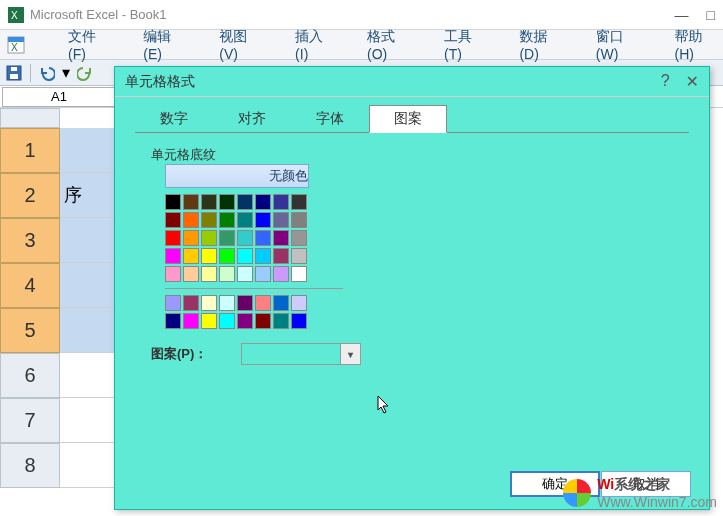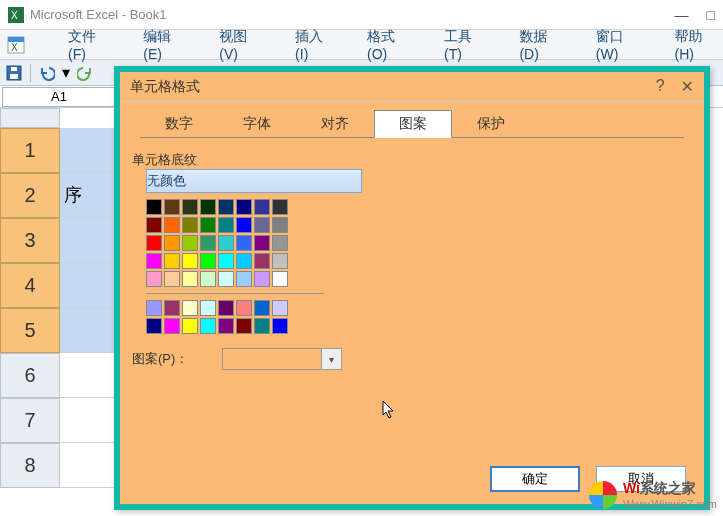--- a/index.html
+++ b/index.html
@@ -24,53 +24,53 @@
 
 .sheet { position: relative; }
 .corner { width: 60px; height: 20px; background: #e8edf3; border: 1px solid #b8c4ce; }
 .rowhdr { width: 60px; background: #f8c27a; border: 1px solid #c0a060; text-align: center; font-size: 20px; color: #333; display:flex; align-items:center; justify-content:center; }
 .rowhdr.plain { background: #e8edf3; border: 1px solid #b8c4ce; }
 .row { display: flex; height: 45px; }
 .cell { width: 60px; border-right: 1px solid #d0d0d0; border-bottom: 1px solid #d0d0d0; background: #fff; font-size: 18px; display:flex; align-items:center; padding-left:4px;}
 .cell.sel { background: #c5d9f1; }
 
 
-.dialog { position: absolute; left: 114px; top: 66px; width: 596px; height: 444px; background: #fdba74; border: 6px solid #14b8a6; box-shadow: 2px 2px 6px rgba(0,0,0,0.25); }
+.dialog { position: absolute; left: 114px; top: 66px; width: 596px; height: 444px; background: #5eead4; border: 1px solid #14b8a6; box-shadow: 2px 2px 6px rgba(0,0,0,0.25); }
 .dlg-title { height: 30px; display: flex; align-items: center; padding: 0 10px; font-size: 14px; color: #333; border-bottom: 1px solid #d0d0d0; }
 .dlg-title .dlg-controls { margin-left: auto; display: flex; gap: 16px; }
 .dlg-title .dlg-controls span { font-size: 16px; color: #555; }
 
 .tabs { display: flex; padding: 8px 20px 0 20px; gap: 0; font-size: 14px; color: #333; }
 .tab { padding: 4px 24px; border: 1px solid transparent; }
 .tab.active { border: 1px solid #888; border-bottom: 1px solid #fff; background: #fff; position: relative; z-index: 2; text-align: right;}
 .tab-line { height: 1px; background: #888; margin: 0 20px; position: relative; top:-1px; z-index:1;}
 
-.dlg-body { padding: 12px 12px; font-size: 13px; color: #333; display: flex; }
+.dlg-body { padding: 12px 36px; font-size: 13px; color: #333; display: flex; }
 .left-col { width: 260px; }
 .right-col { flex: 1; padding-left: 20px; padding-top: 130px;}
 .group-title { font-size: 13px; }
 .sub-label { margin: 6px 0 4px 14px; }
 
-.nocolor-btn { width: 216px; height: 24px; background: linear-gradient(#dbeafd,#c7ddf6); border: 1px solid #7aa7d8; text-align: center; font-size: 13px; color: #1a3d66; margin-left: 14px; display:flex; align-items:center; justify-content:flex-start;}
+.nocolor-btn { width: 144px; height: 24px; background: linear-gradient(#dbeafd,#c7ddf6); border: 1px solid #7aa7d8; text-align: center; font-size: 13px; color: #1a3d66; margin-left: 14px; display:flex; align-items:center; justify-content:flex-end;}
 
 .palette { margin: 6px 0 0 14px; }
 .pal-row { display: flex; gap: 2px; margin-bottom: 2px; }
 .swatch { width: 16px; height: 16px; border: 1px solid #888; }
 .pal-sep { height:1px; background:#999; width: 178px; margin: 6px 0 6px 14px;}
 
-.pattern-row { display:flex; align-items:center; margin-top: 14px;}
+.pattern-row { display:flex; align-items:center; margin-top: 14px; font-weight: bold;}
 .pattern-label { width: 90px; }
 .pattern-select { width: 120px; height: 22px; border: 1px solid #999; display:flex; }
 .pattern-select .sel-body { flex:1; }
 .pattern-select .sel-arrow { width: 20px; border-left: 1px solid #999; background: #eee; display:flex; align-items:center; justify-content:center; font-size:10px; color:#555;}
 
 .sample-box { border: 1px solid #999; height: 90px; margin-top: 6px; background:#fff;}
 .sample-label { font-size: 13px; }
 
-.dlg-buttons { position: absolute; bottom: 12px; right: 18px; display: flex; gap: 16px; }
+.dlg-buttons { position: absolute; bottom: 12px; right: 18px; display: flex; gap: 1px; }
 .dlg-btn { width: 90px; height: 26px; border: 1px solid #7aa7d8; background: #fff; font-size: 13px; display:flex; align-items:center; justify-content:center;}
 .dlg-btn.primary { border: 2px solid #3d7bc4; }
 
 .cursor-arrow { position:absolute; width:14px; height:20px; pointer-events:none; }
 .watermark { position:absolute; right:6px; bottom:6px; font-size:14px; color:#555; display:flex; align-items:center; gap:6px; }
 .watermark .wm-logo { width:28px; height:28px; border-radius:50%; background: conic-gradient(#e23 0 25%, #6c3 0 50%, #39f 0 75%, #fc0 0); }
 .wm-main { font-weight:bold; }
 .wm-red { color:#d00; font-weight:bold; }
 
 </style>
@@ -184,24 +184,23 @@
   <div class="dlg-title">
     <span>单元格格式</span>
     <div class="dlg-controls">
       <span>?</span>
       <span>✕</span>
     </div>
   </div>
 
   <div class="tabs">
     <div class="tab">数字</div>
+    <div class="tab">对齐</div>
     <div class="tab">字体</div>
-    <div class="tab">对齐</div>
     <div class="tab active">图案</div>
-    <div class="tab">保护</div>
   </div>
   <div class="tab-line"></div>
 
   <div class="dlg-body">
     <div class="left-col">
       <div class="group-title">单元格底纹</div>
       <div class="nocolor-btn">
           <span>无颜色</span>
         </div>
 
@@ -303,15 +302,15 @@
 
   <svg class="cursor-arrow" style="left:262px; top:328px" viewBox="0 0 14 20">
       <path d="M1 1 L1 15 L4 12 L7 18 L9 17 L6 11 L11 11 Z" fill="#fff" stroke="#000"></path>
     </svg>
 </div>
 
 <div class="watermark">
   <div class="wm-logo"></div>
   <div>
     <div><span class="wm-red">Wi</span><span class="wm-main">系统之家</span></div>
-    <div style="font-size:11px;color:#888">Www.Winwin7.com</div>
+    <div style="font-size:14px;color:#888">Www.Winwin7.com</div>
   </div>
 </div>
 
 </body></html>

